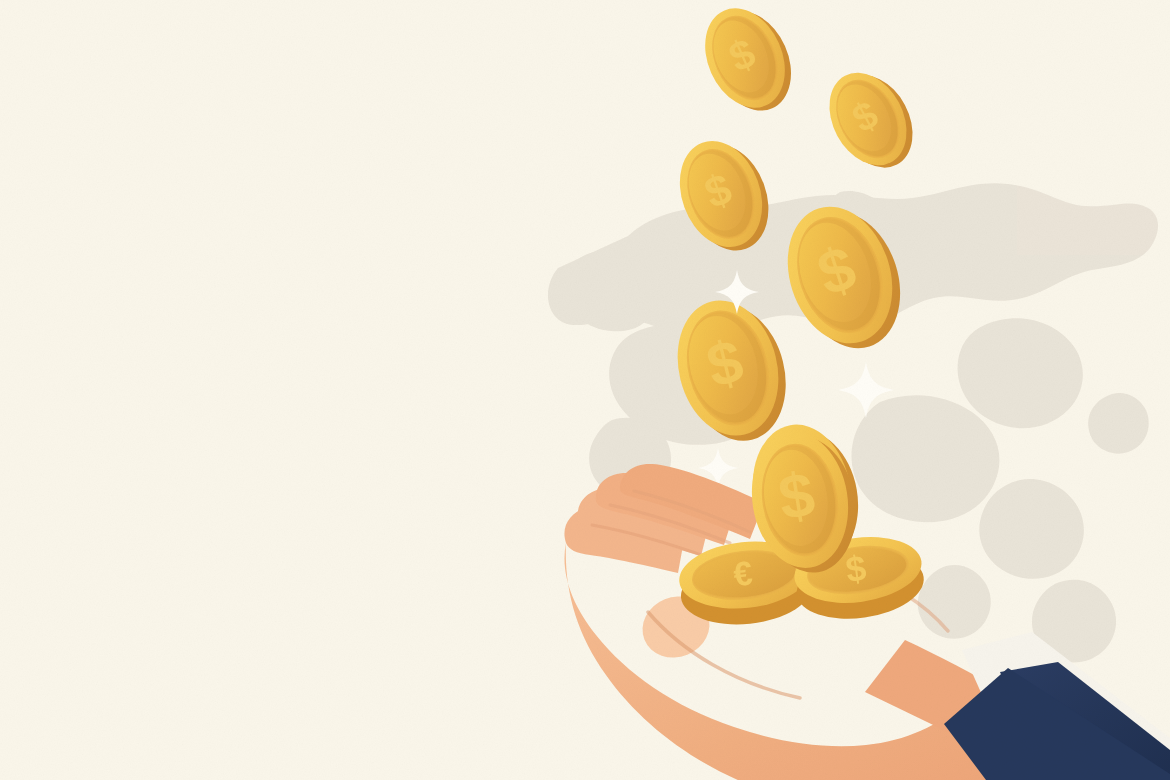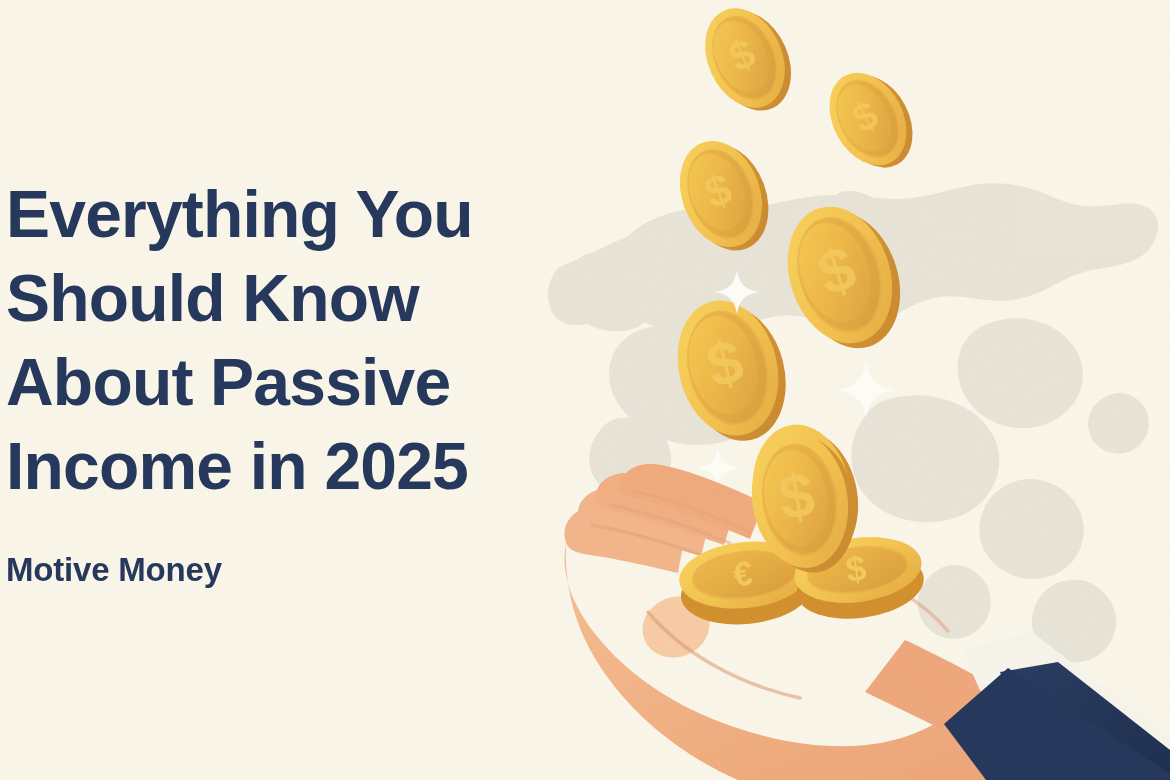--- a/index.html
+++ b/index.html
@@ -249,21 +249,14 @@
         <feTurbulence type="fractalNoise" baseFrequency="0.85" numOctaves="3" stitchTiles="stitch" result="n"></feTurbulence>
         <feColorMatrix type="saturate" values="0"></feColorMatrix>
         <feComponentTransfer>
             <feFuncA type="linear" slope="0.10"></feFuncA>
           </feComponentTransfer>
       </filter>
     </defs>
     <rect x="0" y="0" width="1170" height="780" filter="url(#fGrain)" fill="#ffffff"></rect>
   </svg>
 
-  <div id="text-block">
-    <h1 id="headline">Everything You
-Should Know
-About Passive
-Income in 2025</h1>
-    <p id="subtitle">Motive Money</p>
-  </div>
 
 </div>
 
 </body></html>

